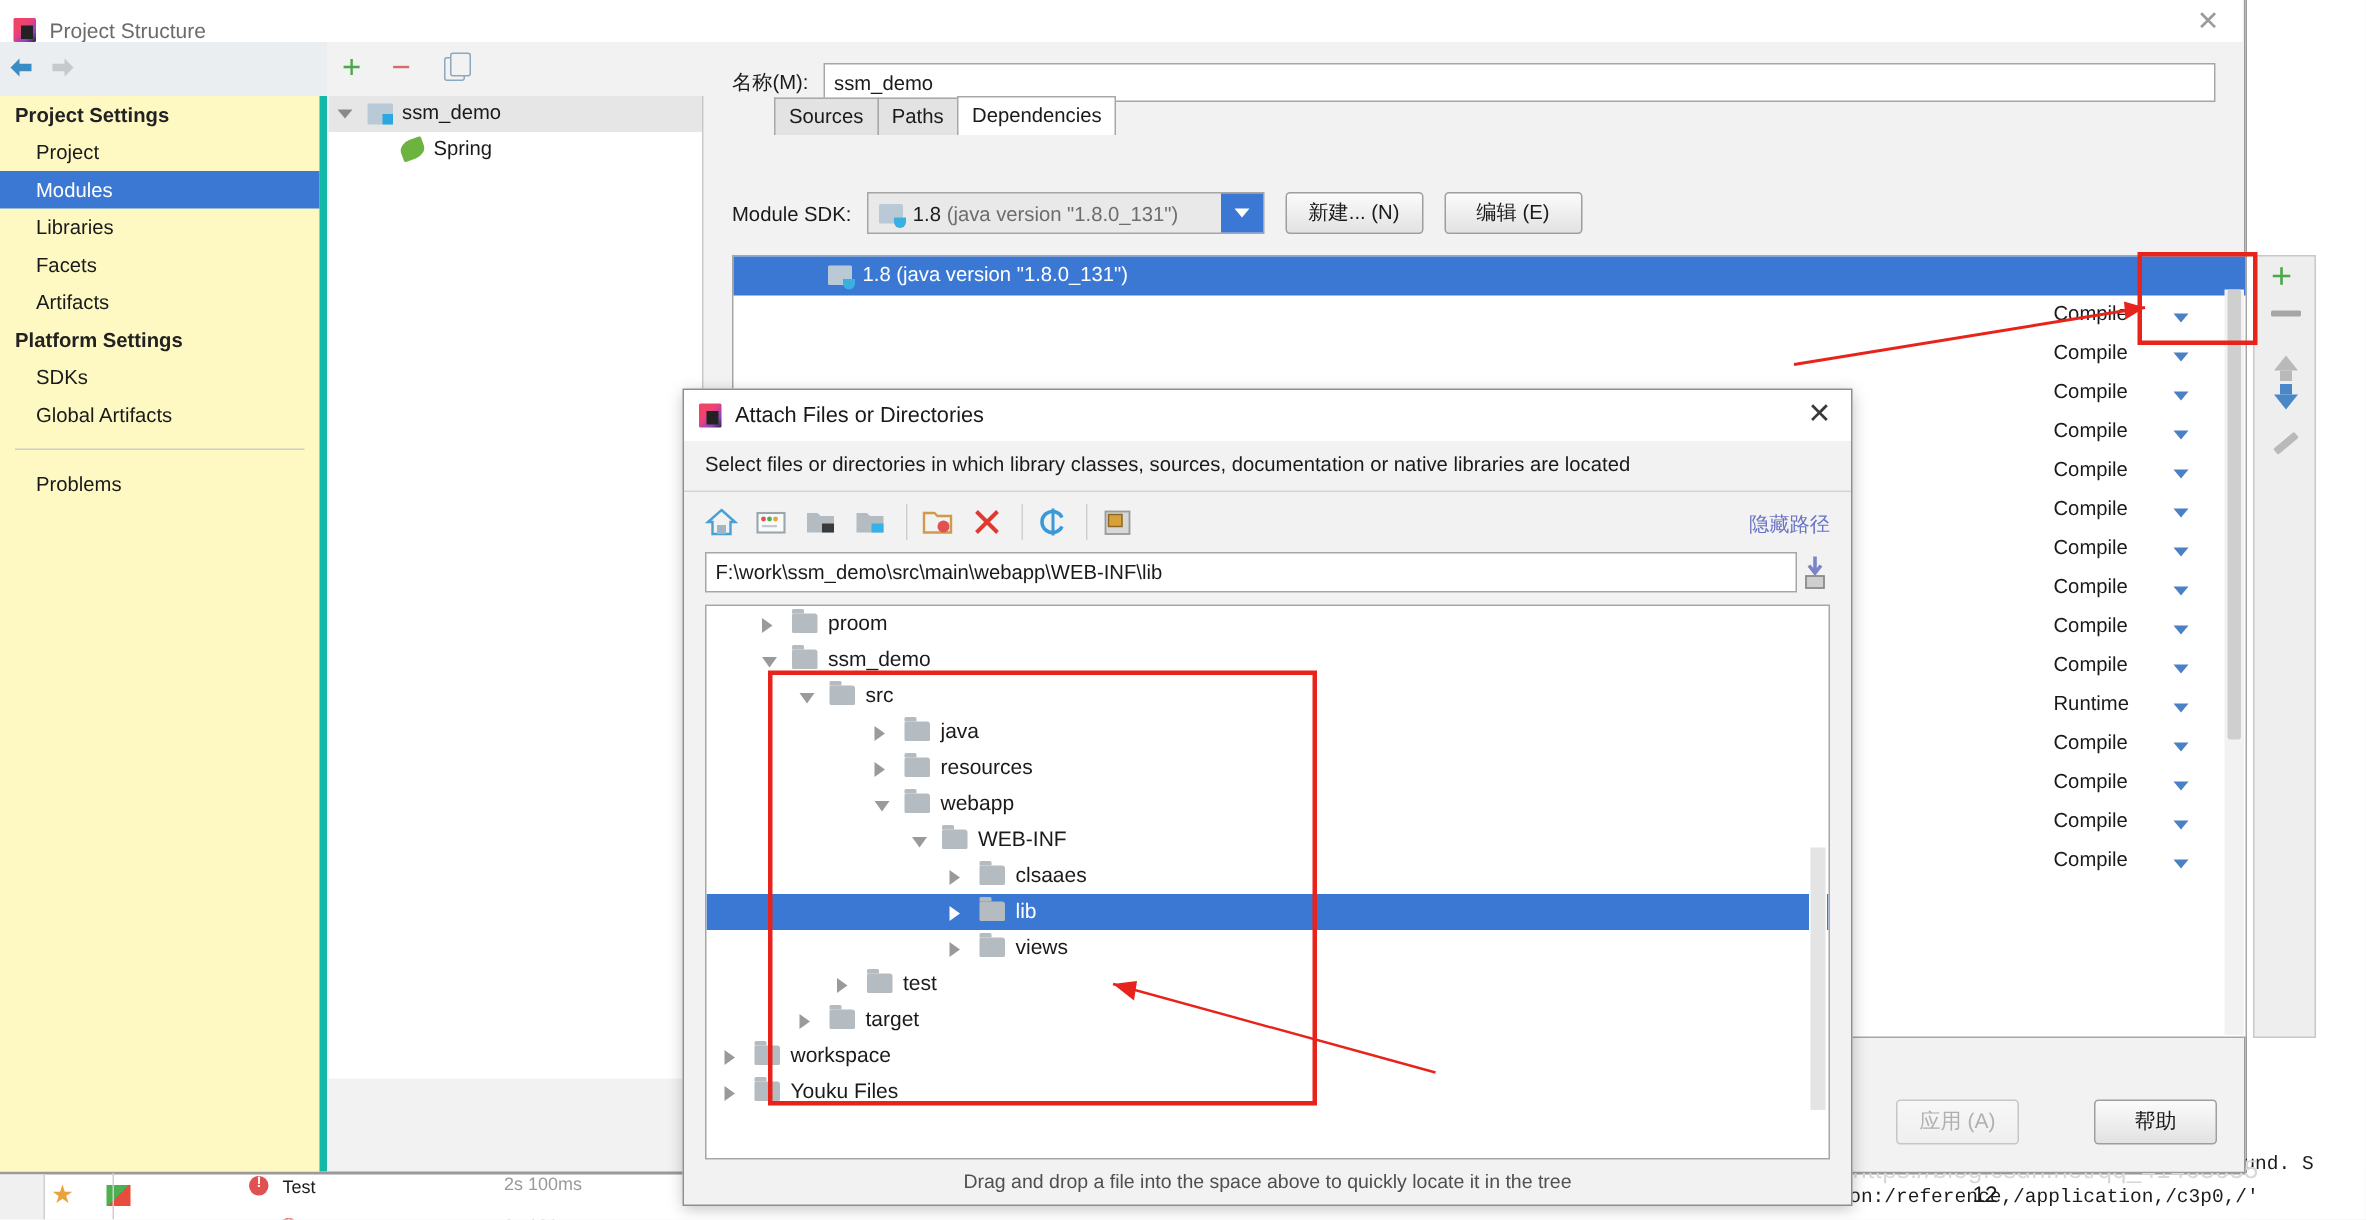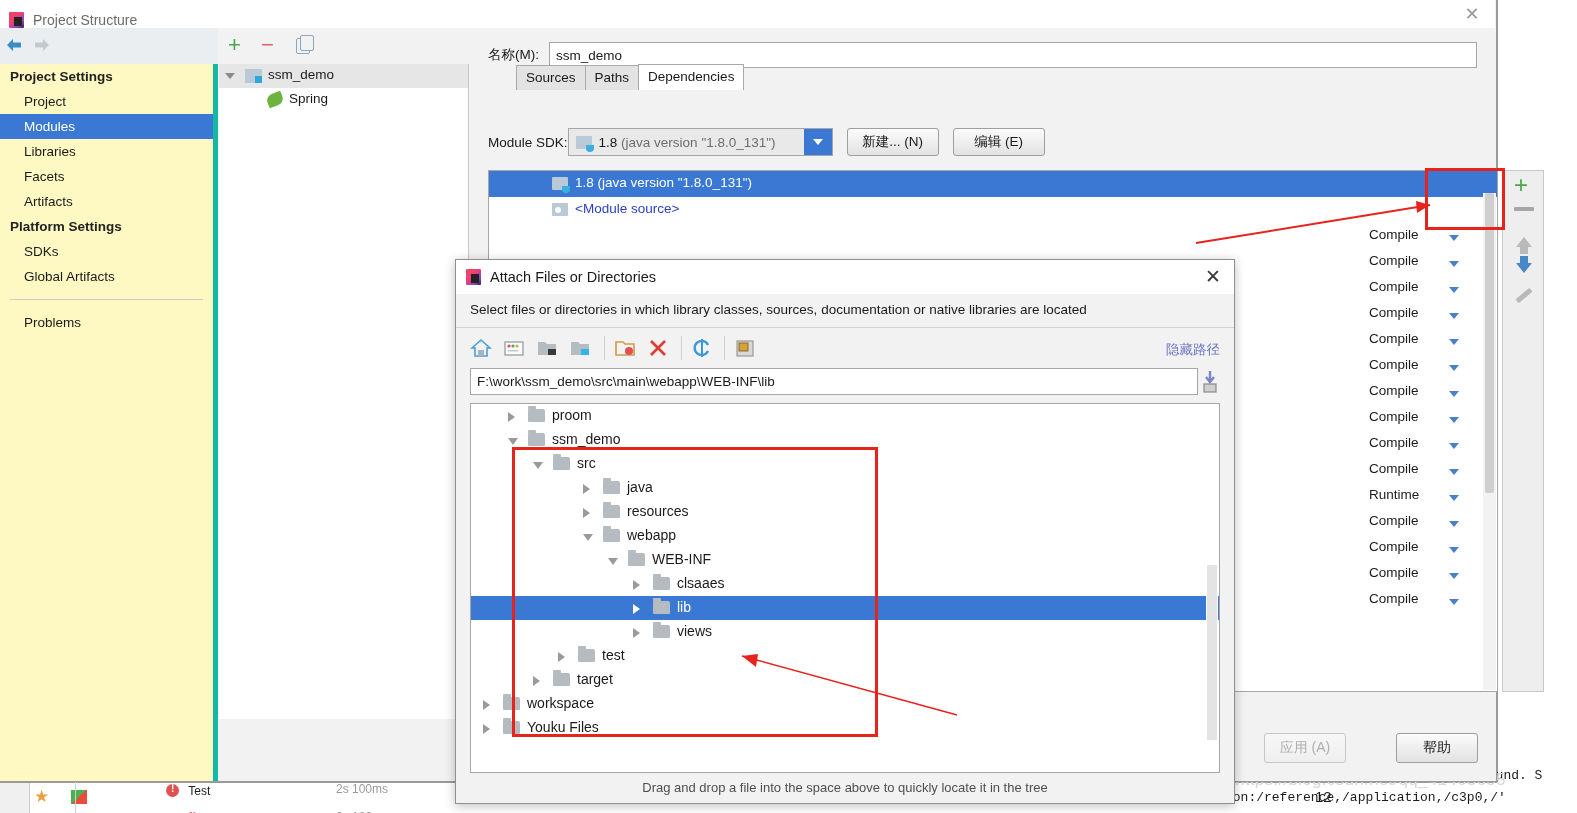--- a/index.html
+++ b/index.html
@@ -134,21 +134,21 @@
   }
 
   .tabs { position:absolute; left:18px; top:36px; display:flex; align-items:flex-end;margin-left:28px; }
   .tab {
     border:1px solid #a8a8a8; border-bottom:none; background:#e3e3e3; padding:4px 9px 5px 9px;
     font-size:13.5px; margin-right:-1px; color:#1a1a1a;
   }
   .tab.active { background:#ffffff; font-weight:normal; padding-bottom:6px; }
 
   .sdk-row { position:absolute; left:18px; top:100px; display:flex; align-items:center; }
-  .sdk-label { font-size:13.5px; margin-right:0; }
+  .sdk-label { font-size:13.5px; margin-right:10px; }
   .combo {
     width:265px; height:28px; border:1px solid #a6a6a6; background:#e9e9e9; position:relative;
     display:flex; align-items:center;
   }
   .combo .sdk-ico { width:16px;height:13px; background:#b9c9d6; border-radius:1px; margin-left:7px; position:relative;}
   .combo .sdk-ico::after{content:""; position:absolute; right:-2px;bottom:-3px;width:8px;height:7px;background:#3ab0e0;border-radius:0 0 4px 4px;}
   .combo .sdk-txt { font-size:13.5px; margin-left:7px; white-space:nowrap; }
   .combo .sdk-txt .dim { color:#6d6d6d; }
   .combo-arrow {
     position:absolute; right:0; top:0; width:28px;height:26px; background:#3a78d4;
@@ -405,24 +405,20 @@
       <div class="btn">编辑 (E)</div>
     </div>
 
     <div class="dep-table">
       <div id="dep-rows">
           <div class="dep-row sel">
             <span class="dr-ico"></span>
             <span class="dr-label">1.8 (java version "1.8.0_131")</span>
           </div>
           <div class="dep-row">
-            <span class="dr-ico src"></span>
-            <span class="dr-label link">&lt;Module source&gt;</span>
-          </div>
-          <div class="dep-row">
             <span class="dr-scope">Compile</span>
             <span class="dr-caret"></span>
           </div>
           <div class="dep-row">
             <span class="dr-scope">Compile</span>
             <span class="dr-caret"></span>
           </div>
           <div class="dep-row">
             <span class="dr-scope">Compile</span>
             <span class="dr-caret"></span>

